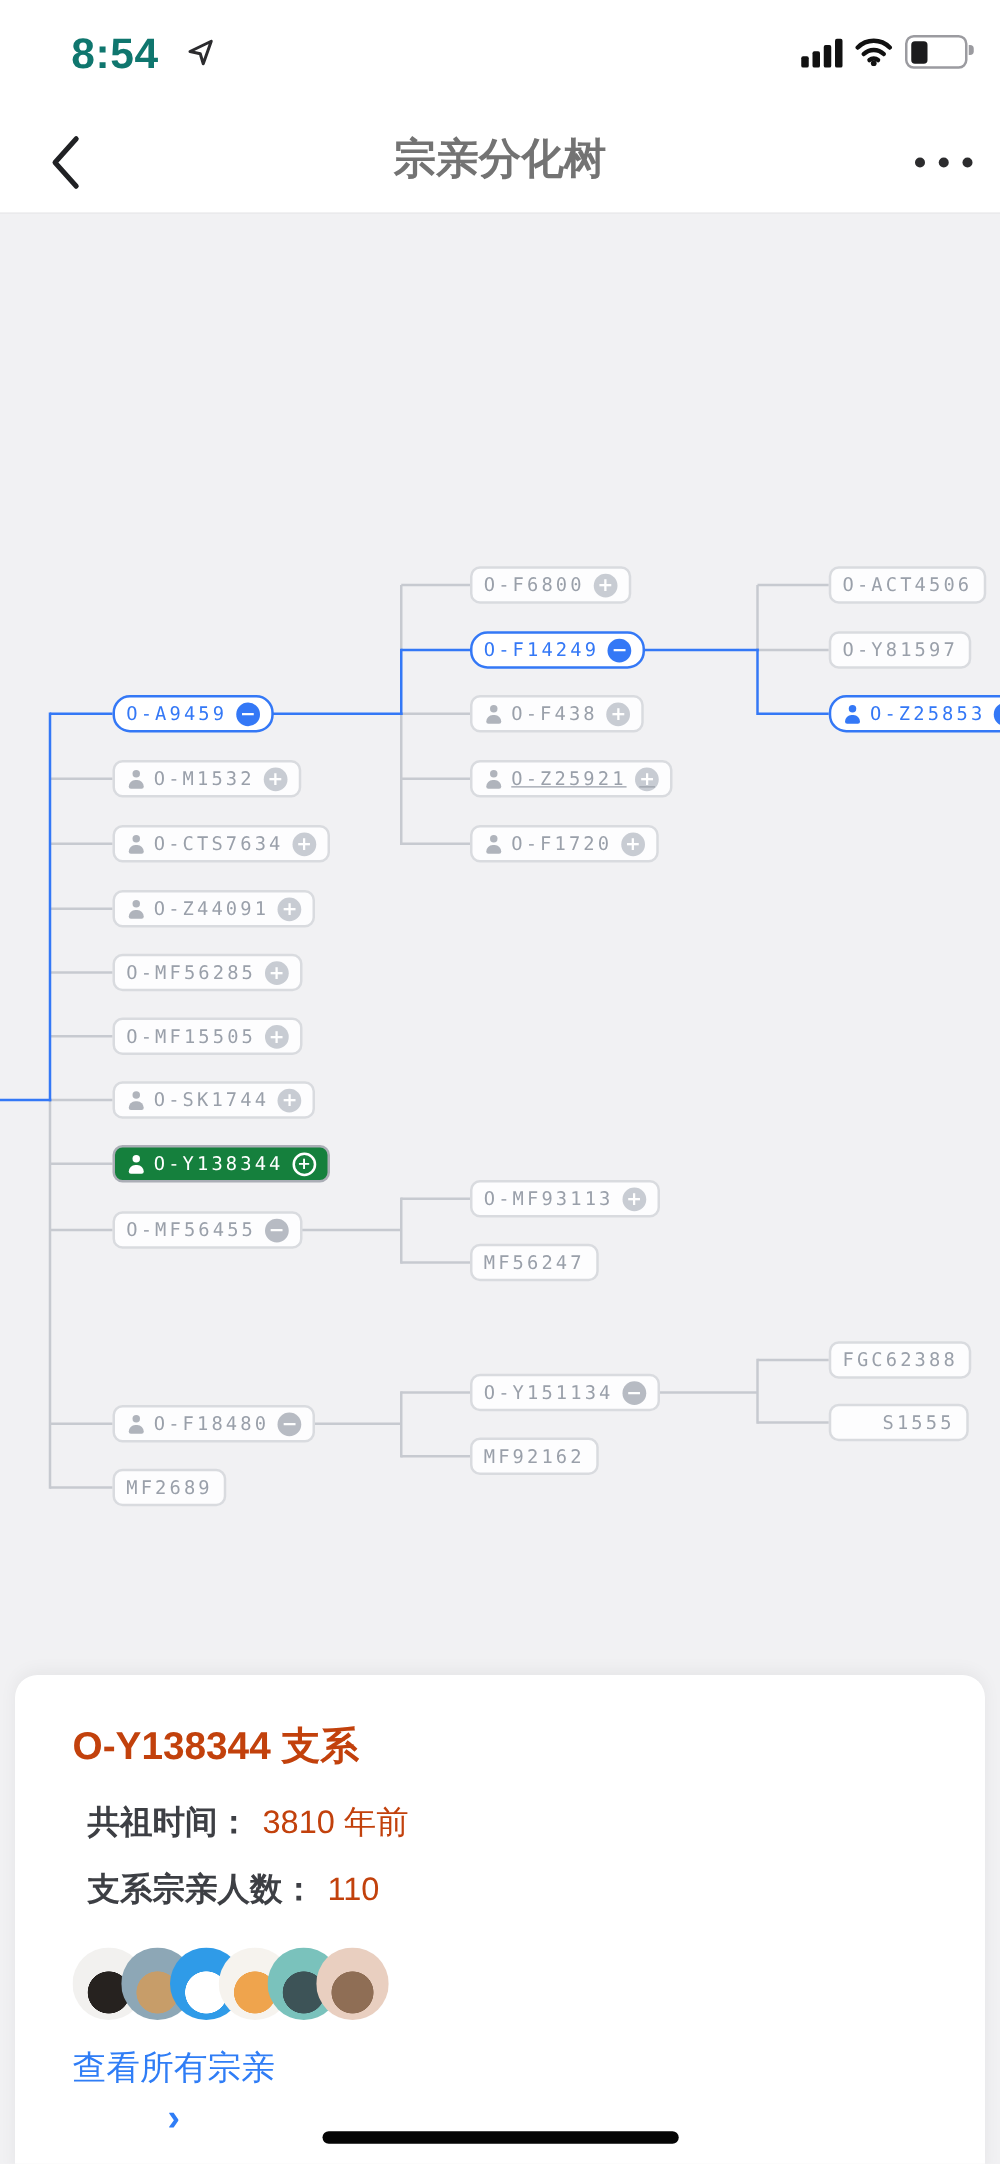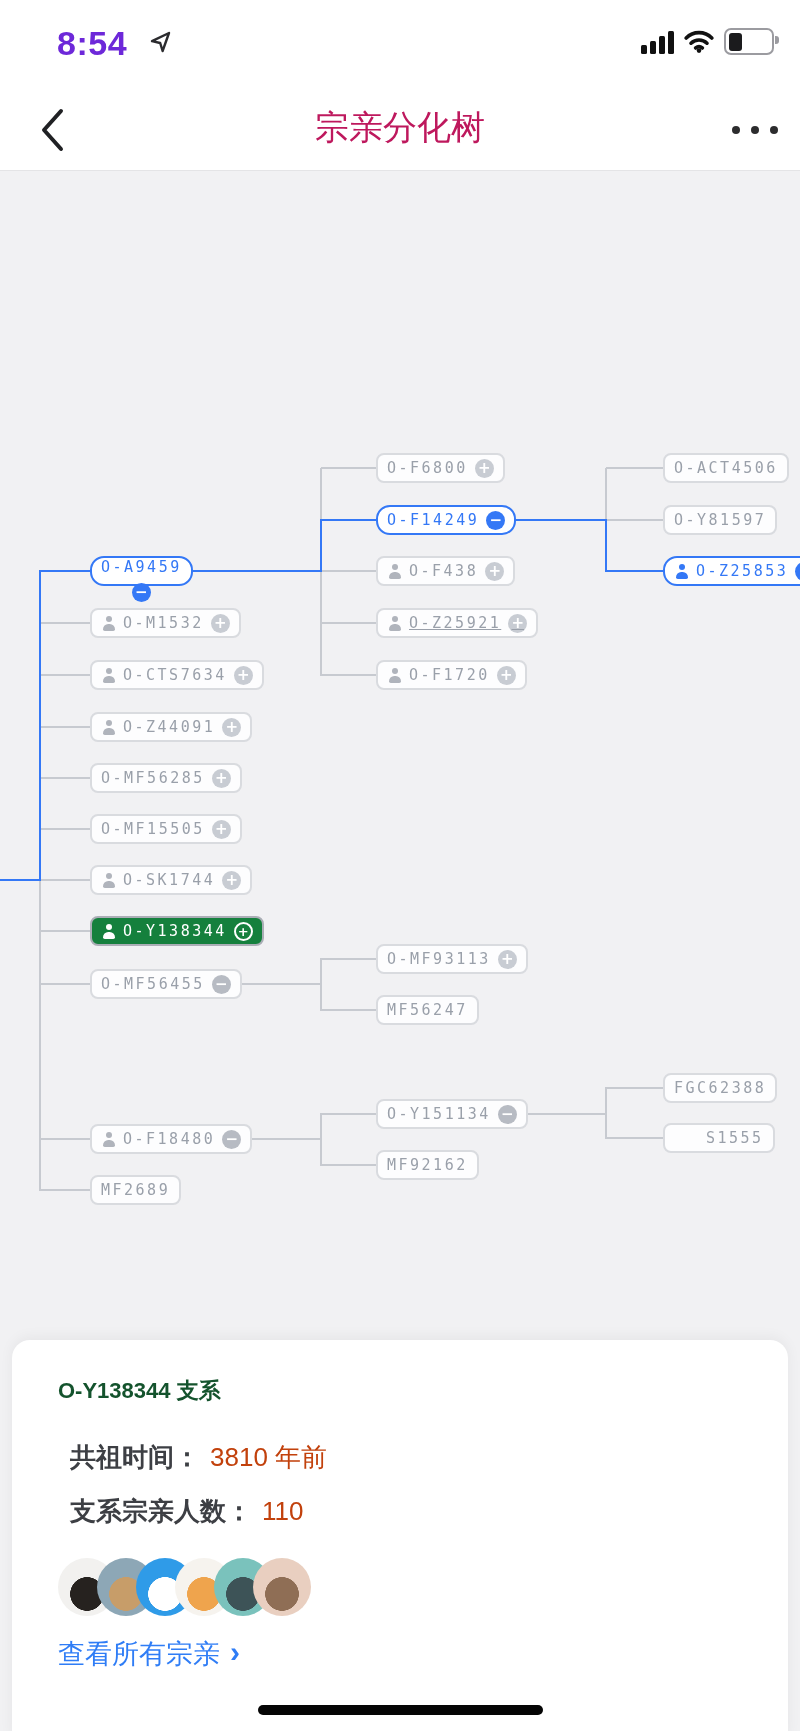--- a/index.html
+++ b/index.html
@@ -4,32 +4,32 @@
 <style>
   html,body{margin:0;padding:0;}
   body{
     width:800px;height:1731px;position:relative;overflow:hidden;
     background:#f1f1f3;
     font-family:"Liberation Sans","DejaVu Sans",sans-serif;
     -webkit-font-smoothing:antialiased;
   }
   
   .statusbar{position:absolute;top:0;left:0;width:800px;height:88px;background:#fff;z-index:30;}
-  .sb-time{position:absolute;left:57px;top:24px;font-size:34px;font-weight:700;color:#6d28d9;letter-spacing:.5px;}
+  .sb-time{position:absolute;left:57px;top:24px;font-size:34px;font-weight:700;color:#0f766e;letter-spacing:.5px;}
   .sb-loc{position:absolute;left:148px;top:30px;width:24px;height:24px;}
   .sb-right{position:absolute;right:26px;top:28px;display:flex;align-items:center;gap:10px;}
   .sig{display:flex;align-items:flex-end;gap:3px;height:24px;}
   .sig i{display:block;width:6px;background:#111;border-radius:1.5px;}
   .battery{position:relative;width:46px;height:23px;border:2.5px solid #9b9ba0;border-radius:7px;}
   .battery .fill{position:absolute;left:2.5px;top:2.5px;bottom:2.5px;width:30%;background:#1b1b1d;border-radius:3px;}
   .battery .cap{position:absolute;right:-7px;top:6px;width:4px;height:8px;background:#9b9ba0;border-radius:0 3px 3px 0;}
   
   .navbar{position:absolute;top:88px;left:0;width:800px;height:82px;background:#fff;z-index:30;border-bottom:1px solid #e4e4e6;}
   .back{position:absolute;left:30px;top:14px;width:44px;height:56px;display:flex;align-items:center;justify-content:center;}
-  .nav-title{position:absolute;left:0;right:0;top:0;height:82px;line-height:78px;text-align:center;font-size:34px;font-weight:400;color:#be185d;}
+  .nav-title{position:absolute;left:0;right:0;top:0;height:82px;line-height:78px;text-align:center;font-size:34px;font-weight:700;color:#737373;}
   .more{position:absolute;right:22px;top:14px;width:68px;height:56px;display:flex;align-items:center;justify-content:flex-end;gap:11px;}
   .more i{display:block;width:8px;height:8px;border-radius:50%;background:#2c2c2e;}
   
   .tree{position:absolute;top:0;left:0;width:800px;height:1345px;z-index:1;}
   .tree svg{position:absolute;top:0;left:0;}
   .node{
     position:absolute;height:30px;box-sizing:border-box;
     display:inline-flex;align-items:center;gap:7px;
     padding:0 9px;border-radius:8px;
     background:#fdfdfe;border:2px solid #d9dbdf;
@@ -54,29 +54,29 @@
   .badge.plus{background:#c8ccd3;}
   .badge.minus{background:#b7bbc3;}
   .node.blue .badge{background:#3478f6;}
   .node.selected .badge{background:transparent;border:2px solid #fff;font-size:13px;}
   
   .card{
     position:absolute;left:12px;right:12px;top:1340px;height:400px;
     background:#fff;border-radius:18px 18px 0 0;z-index:20;
     box-shadow:0 -3px 14px rgba(0,0,0,.05);
   }
-  .card-title{position:absolute;left:46px;top:36px;font-size:22px;font-weight:700;color:#14532d;}
+  .card-title{position:absolute;left:46px;top:36px;font-size:31px;font-weight:700;color:#c2410c;}
   .info-row{position:absolute;left:58px;height:34px;display:flex;align-items:center;}
   .info-row.r0{top:100px;}
   .info-row.r1{top:154px;}
   .info-label{font-size:26px;font-weight:700;color:#3d3f44;}
   .info-value{font-size:26px;color:#c2410c;margin-left:10px;}
   .avatars{position:absolute;left:46px;top:218px;height:60px;}
   .av{position:absolute;top:0;width:58px;height:58px;border-radius:50%;}
-  .link-row{position:absolute;left:46px;top:296px;display:flex;align-items:center;gap:10px;cursor:pointer;}
+  .link-row{position:absolute;left:46px;top:296px;display:flex;align-items:center;gap:10px;cursor:pointer;flex-direction:column;}
   .link-text{font-size:27px;color:#2f7df6;}
   .link-chevron{font-size:30px;font-weight:700;color:#2f7df6;line-height:1;transform:translateY(-2px);}
   
   .home{position:absolute;left:258px;top:1705px;width:285px;height:10px;border-radius:5px;background:#050505;z-index:40;}
 </style>
 </head>
 <body>
 
 <div class="statusbar">
   <div class="sb-time">8:54</div>
@@ -155,21 +155,21 @@
       <line x1="40" y1="570" x2="40" y2="881" stroke="#3478f6" stroke-width="2"></line>
       <line x1="40" y1="571" x2="90" y2="571" stroke="#3478f6" stroke-width="2"></line>
       <line x1="150" y1="571" x2="322" y2="571" stroke="#3478f6" stroke-width="2"></line>
       <line x1="321" y1="519" x2="321" y2="572" stroke="#3478f6" stroke-width="2"></line>
       <line x1="321" y1="520" x2="376" y2="520" stroke="#3478f6" stroke-width="2"></line>
       <line x1="430" y1="520" x2="607" y2="520" stroke="#3478f6" stroke-width="2"></line>
       <line x1="606" y1="519" x2="606" y2="572" stroke="#3478f6" stroke-width="2"></line>
       <line x1="606" y1="571" x2="663" y2="571" stroke="#3478f6" stroke-width="2"></line>
       <line x1="770" y1="571" x2="800" y2="571" stroke="#3478f6" stroke-width="2"></line>
     </svg>
-<div class="node blue" style="left: 90px; top: 556px; flex-direction: column;">
+<div class="node blue" style="left: 90px; top: 556px;">
       <span class="label">O-A9459</span>
       <span class="badge minus">−</span>
     </div>
     <div class="node" style="left: 90px; top: 608px;">
       <span class="person"></span>
       <span class="label">O-M1532</span>
       <span class="badge plus">+</span>
     </div>
     <div class="node" style="left: 90px; top: 660px;">
       <span class="person"></span>

